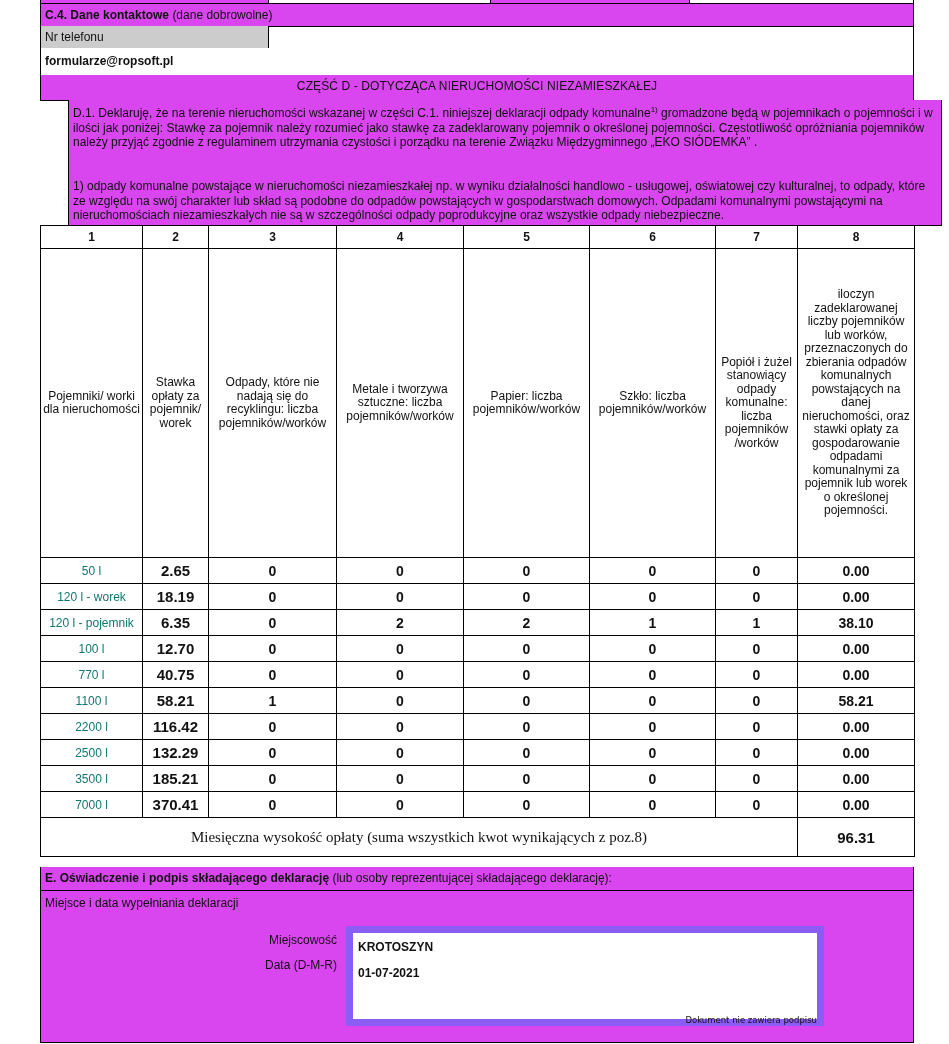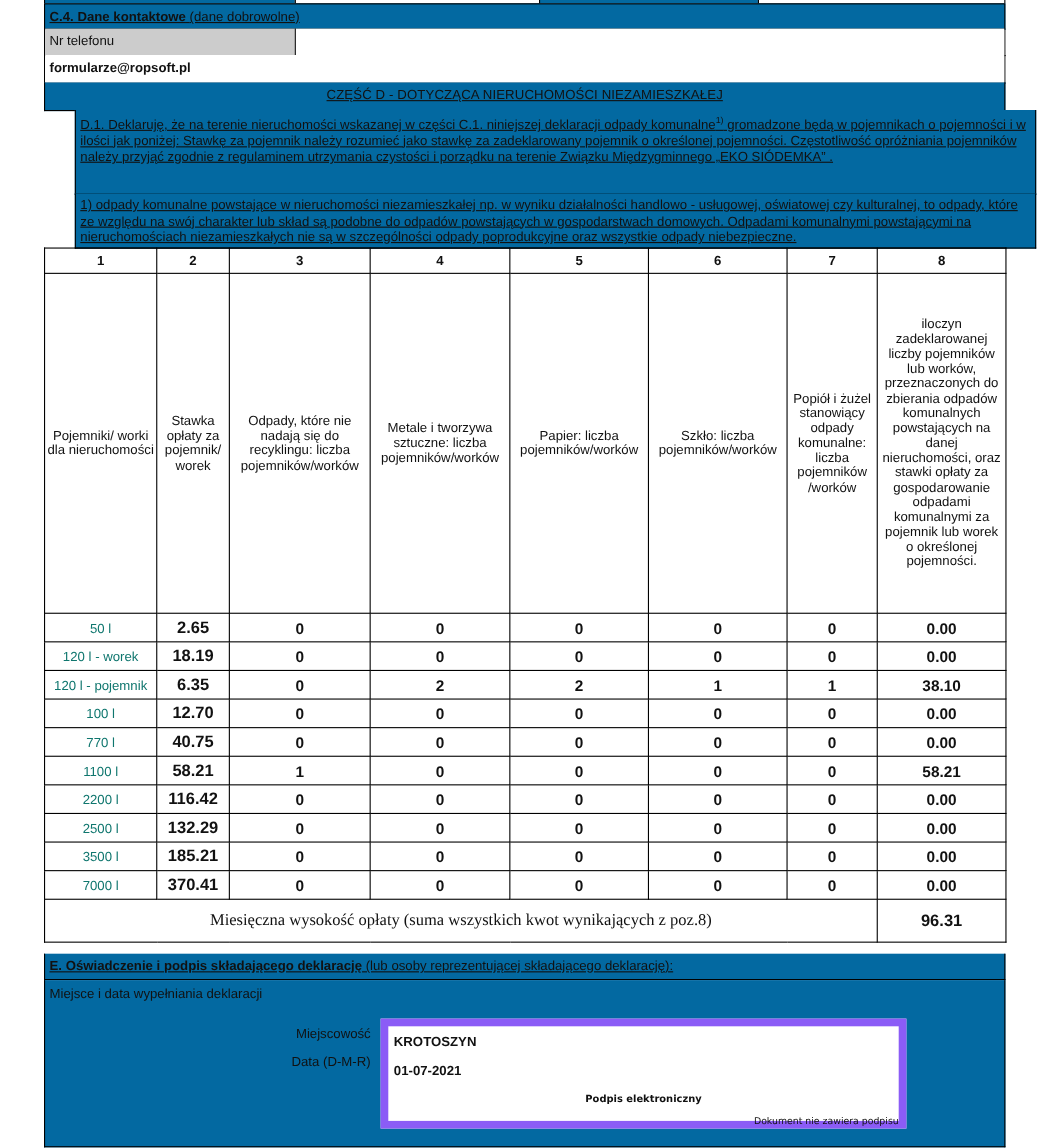--- a/index.html
+++ b/index.html
@@ -1,19 +1,19 @@
 <!DOCTYPE html>
 <html><head>
 <meta charset="utf-8">
 <style>
   html, body { margin: 0; padding: 0; background: #ffffff; }
   body { width: 949px; height: 1044px; position: relative; overflow: hidden;
          font-family: "Liberation Sans", sans-serif; color: #111; font-size: 12px; }
   .page { position: absolute; left: 40px; top: 0; width: 874px; }
-  .gray { background: #0369a1; text-decoration: underline; }
+  .gray { background: #d946ef; }
   .white { background: #ffffff; }
   .row { position: absolute; left: 0; width: 874px; box-sizing: border-box;
          border-left: 1px solid #000; border-right: 1px solid #000; border-bottom: 1px solid #000; }
 
   
   .strip { position: absolute; top: 0; height: 3px; border-left: 1px solid #000; border-right: 1px solid #000; box-sizing: border-box; }
 
   .sec-title { font-size: 12px; padding: 4px 4px; box-sizing: border-box; }
   .sec-title b { font-weight: bold; }
   .sec-title .norm { font-weight: normal; }
@@ -55,21 +55,21 @@
 <div class="strip gray" style="left:490px;width:200px;"></div>
 <div class="strip white" style="left:689px;width:225px;"></div>
 
 <div class="page">
 
   <div class="row gray sec-title" style="top:3px;height:24px;border-top:1px solid #000;">
     <b>C.4. Dane kontaktowe</b>
     <span class="norm">(dane dobrowolne)</span>
   </div>
 
-  <div class="row kv" style="top:26px;height:25px;">
+  <div class="row kv" style="top:26px;height:25px;flex-direction:column;">
     <div class="k">Nr telefonu</div>
     <div class="v"></div>
   </div>
 
   <div class="row kv" style="top:50px;height:26px;">
     <div class="v">formularze@ropsoft.pl</div>
   </div>
 
   <div class="row gray center-title" style="top:75px;height:26px;">CZĘŚĆ D - DOTYCZĄCA NIERUCHOMOŚCI NIEZAMIESZKAŁEJ</div>
 
@@ -226,17 +226,16 @@
     <b>E. Oświadczenie i podpis </b><b>składającego deklarację</b><span class="norm"> (lub osoby reprezentującej składającego deklarację):</span>
   </div>
 
   <div class="row gray e-sub">
     <div style="position:absolute;left:4px;top:5px;">Miejsce i data wypełniania deklaracji</div>
     <div class="lbl" style="left:186px;top:42px;">Miejscowość</div>
     <div class="lbl" style="left:186px;top:67px;">Data (D-M-R)</div>
     <div class="sigbox">
       <div class="city">KROTOSZYN</div>
       <div class="date">01-07-2021</div>
-      <div class="sig1">Podpis elektroniczny</div>
       <div class="sig2">Dokument nie zawiera podpisu</div>
     </div>
   </div>
 </div>
 
 </body></html>

